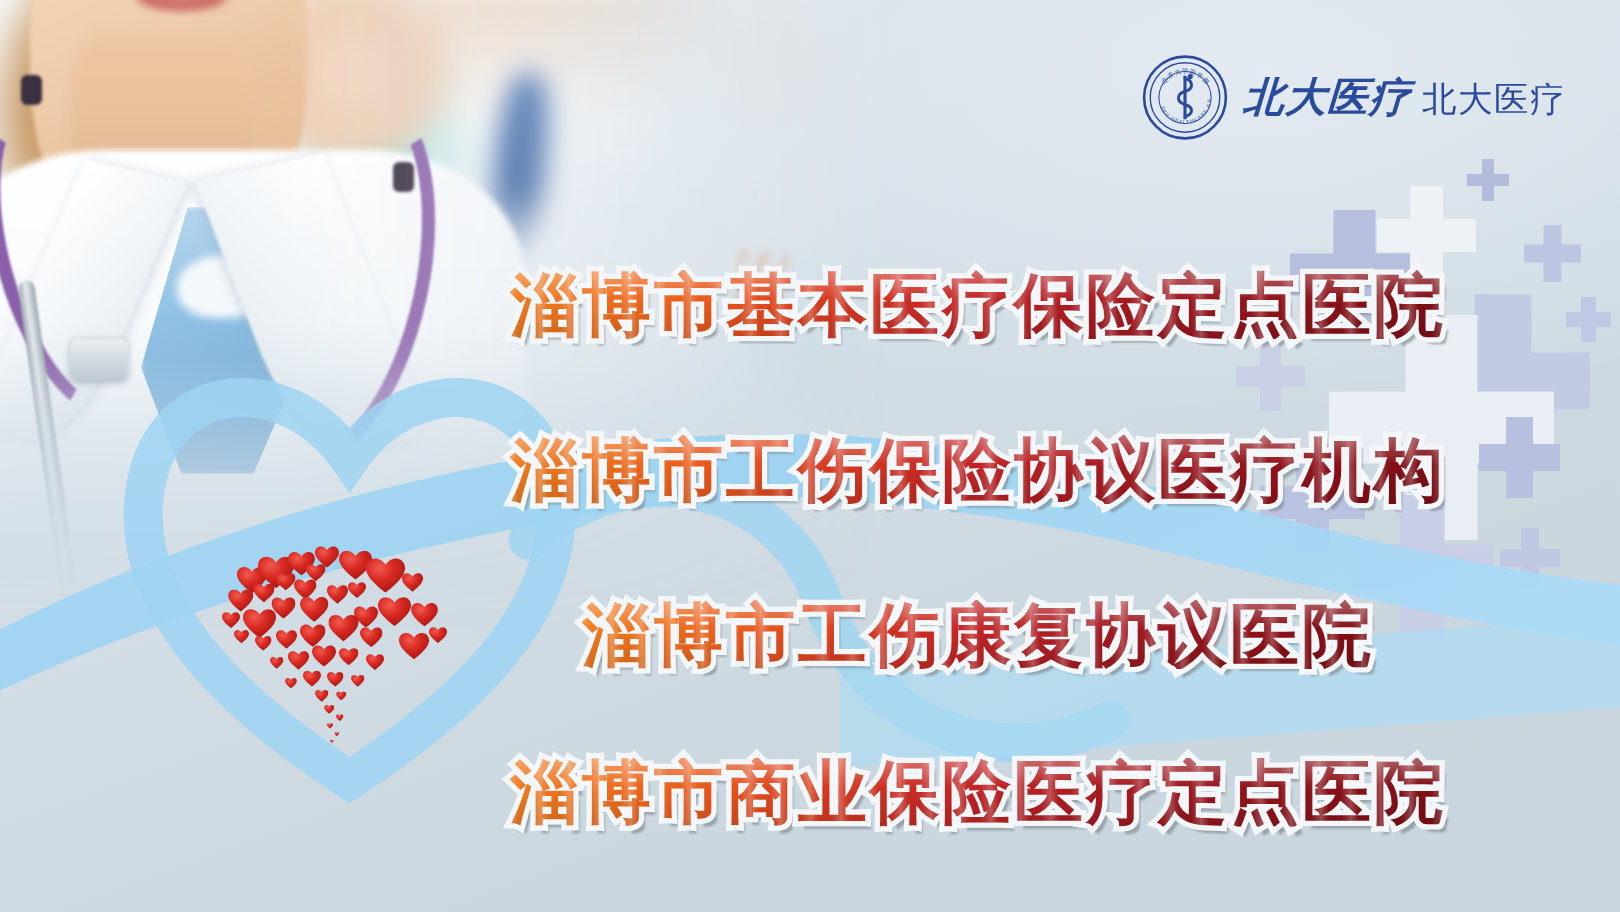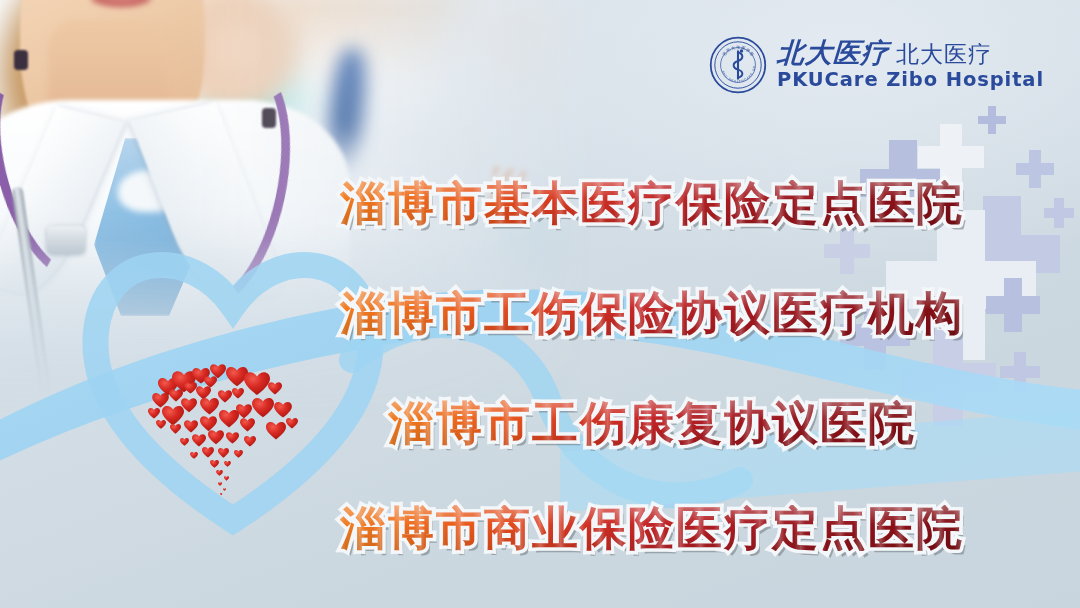--- a/index.html
+++ b/index.html
@@ -501,21 +501,20 @@
       </text>
       <text font-size="5.4" fill="#2a4a9c" letter-spacing="1.4">
         <textPath href="#seal-bot" startOffset="12%">PKU HEALTHCARE GROUP</textPath>
       </text>
     </svg>
     <div class="logo-texts">
       <div class="logo-cn">
         <span class="logo-cn-main">北大医疗</span>
         <span class="logo-cn-sub">北大医疗</span>
       </div>
-      <div class="logo-en">PKUCare Zibo Hospital</div>
     </div>
   </div>
 
   <div class="headline" style="left:340px; top:180px;">
     <span class="hl-shadow">淄博市基本医疗保险定点医院</span>
     <span class="hl-outline">淄博市基本医疗保险定点医院</span>
     <span class="hl-fill">淄博市基本医疗保险定点医院</span>
     <span class="hl-texture">淄博市基本医疗保险定点医院</span>
   </div>
 

